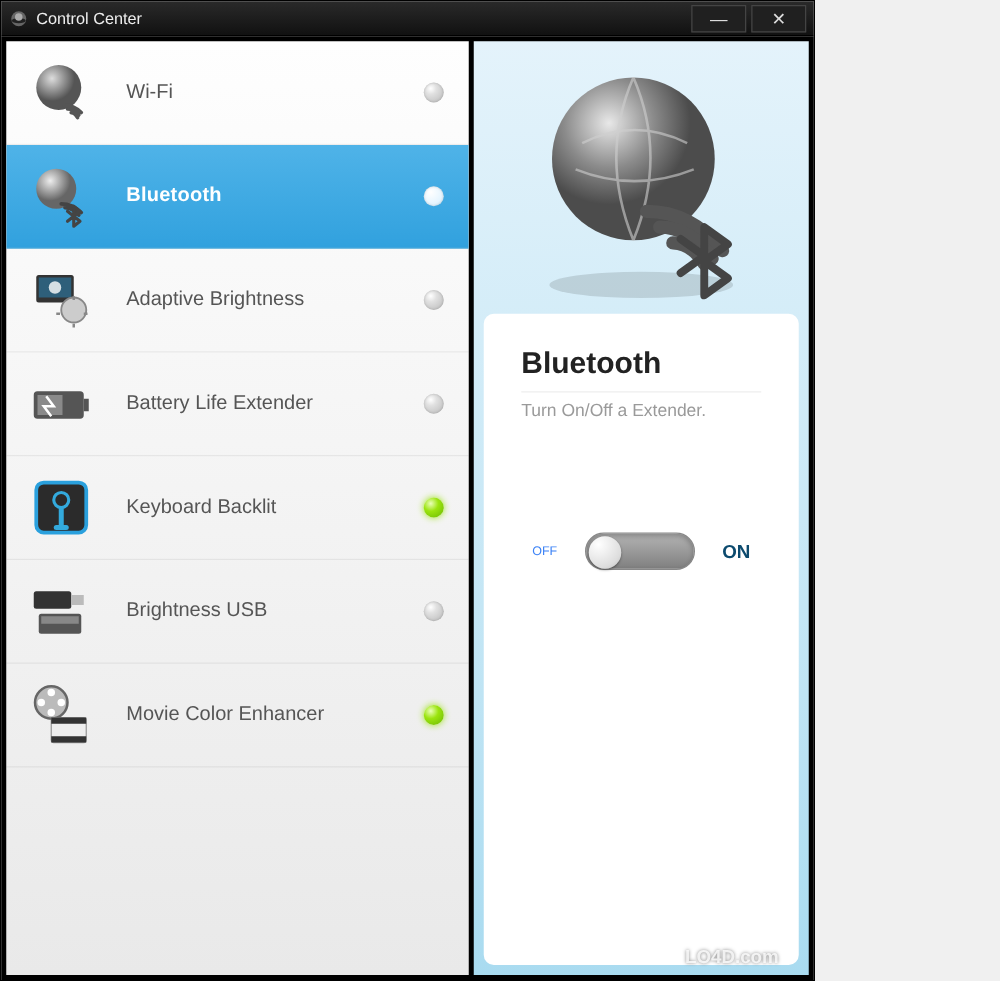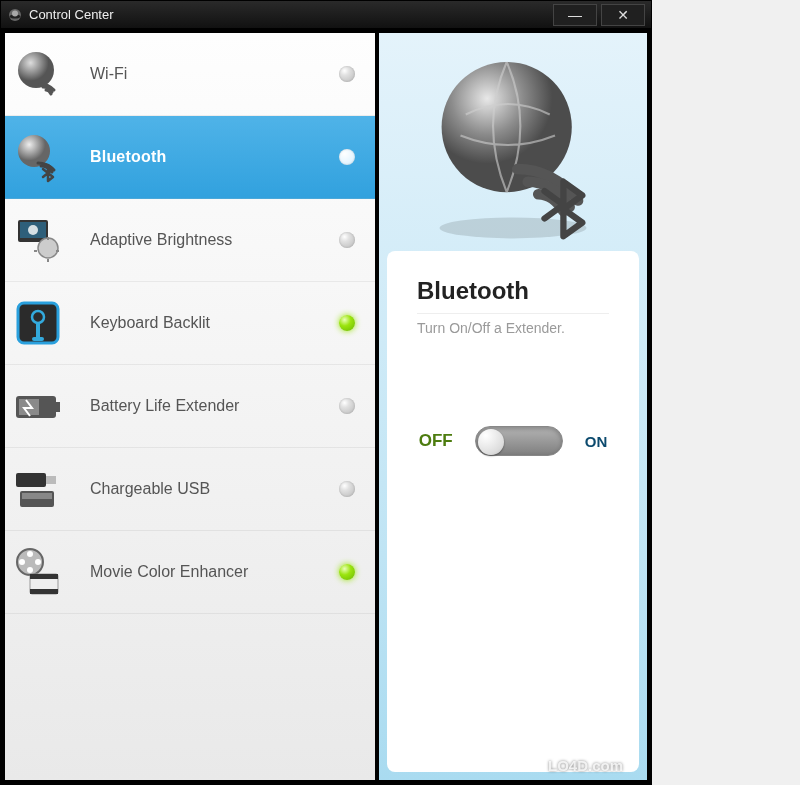--- a/index.html
+++ b/index.html
@@ -45,21 +45,21 @@
   }
   .sidebar {
     width: 370px;
     background: linear-gradient(#fefefe,#e9e9e9);
     display: flex; flex-direction: column;
     overflow: hidden;
   }
   .side-item {
     height: 83px;
     display: flex; align-items: center;
-    padding: 0 5px;
+    padding: 0 16px;
     border-bottom: 1px solid rgba(0,0,0,0.06);
     cursor: pointer;
     position: relative;
   }
   .side-item.selected {
     background: linear-gradient(#4fb3e8,#31a1de);
     color: #fff;
   }
   .side-item.selected .label { color:#fff; font-weight:700; letter-spacing:.2px; }
   .side-icon {
@@ -118,21 +118,21 @@
   .panel .desc {
     font-size: 14px; color:#9a9a9a;
     border-top: 1px solid #eee;
     padding-top: 6px;
   }
   .toggle-row {
     margin-top: 90px;
     display:flex;align-items:center;justify-content:center;
     gap: 22px;
   }
-  .toggle-row .lbl-off { font-weight:700; color:#4d7c0f; font-size:17px; }
+  .toggle-row .lbl-off { font-weight:400; color:#3b82f6; font-size:10px; }
   .toggle-row .lbl-on  { font-weight:700; color:#0c4a6e; font-size:15px; }
   .switch {
     width: 88px; height: 30px;
     border-radius: 15px;
     background: linear-gradient(#b4b4b4,#7f7f7f);
     border:1px solid #888;
     position: relative;
     cursor: pointer;
     box-shadow: inset 0 2px 4px rgba(0,0,0,0.25);
   }
@@ -220,54 +220,54 @@
             <path d="M38 28 v-3 m0 22 v3 m8-11 h3 m-22 0 h-3" stroke="#888" stroke-width="2"></path>
           </svg>
         </span>
         <span class="label">Adaptive Brightness</span>
         <span class="status-dot"></span>
       </div>
 
       <div class="side-item">
         <span class="side-icon">
           <svg viewBox="0 0 56 56">
+            <rect x="6" y="18" width="40" height="22" rx="3" fill="#555"></rect>
+            <rect x="46" y="24" width="4" height="10" fill="#555"></rect>
+            <rect x="9" y="21" width="20" height="16" fill="#8a8a8a"></rect>
+            <path d="M16 22 l6 8-8 0 6 8" stroke="#fff" stroke-width="2" fill="none"></path>
+          </svg>
+        </span>
+        <span class="label">Battery Life Extender</span>
+        <span class="status-dot"></span>
+      </div>
+
+      <div class="side-item">
+        <span class="side-icon">
+          <svg viewBox="0 0 56 56">
             <rect x="8" y="8" width="40" height="40" rx="6" fill="#2b2b2b" stroke="#2aa0dd" stroke-width="3"></rect>
             <circle cx="28" cy="22" r="6" fill="none" stroke="#3ad" stroke-width="2.5"></circle>
             <rect x="26" y="28" width="4" height="14" fill="#3ad"></rect>
             <rect x="22" y="42" width="12" height="4" rx="2" fill="#3ad"></rect>
           </svg>
         </span>
         <span class="label">Keyboard Backlit</span>
         <span class="status-dot on"></span>
       </div>
 
-      <div class="side-item">
-        <span class="side-icon">
-          <svg viewBox="0 0 56 56">
-            <rect x="6" y="18" width="40" height="22" rx="3" fill="#555"></rect>
-            <rect x="46" y="24" width="4" height="10" fill="#555"></rect>
-            <rect x="9" y="21" width="20" height="16" fill="#8a8a8a"></rect>
-            <path d="M16 22 l6 8-8 0 6 8" stroke="#fff" stroke-width="2" fill="none"></path>
-          </svg>
-        </span>
-        <span class="label">Battery Life Extender</span>
-        <span class="status-dot"></span>
-      </div>
-
 
       <div class="side-item">
         <span class="side-icon">
           <svg viewBox="0 0 56 56">
             <rect x="6" y="12" width="30" height="14" rx="2" fill="#333"></rect>
             <rect x="36" y="15" width="10" height="8" fill="#bbb"></rect>
             <rect x="10" y="30" width="34" height="16" rx="2" fill="#555"></rect>
             <rect x="12" y="32" width="30" height="6" fill="#888"></rect>
           </svg>
         </span>
-        <span class="label">Chargeable USB</span>
+        <span class="label">Brightness USB</span>
         <span class="status-dot"></span>
       </div>
 
       <div class="side-item">
         <span class="side-icon">
           <svg viewBox="0 0 56 56">
             <circle cx="20" cy="18" r="13" fill="#bbb" stroke="#666" stroke-width="2"></circle>
             <circle cx="20" cy="10" r="3" fill="#fff"></circle>
               <circle cx="28" cy="18" r="3" fill="#fff"></circle>
             <circle cx="20" cy="26" r="3" fill="#fff"></circle>

